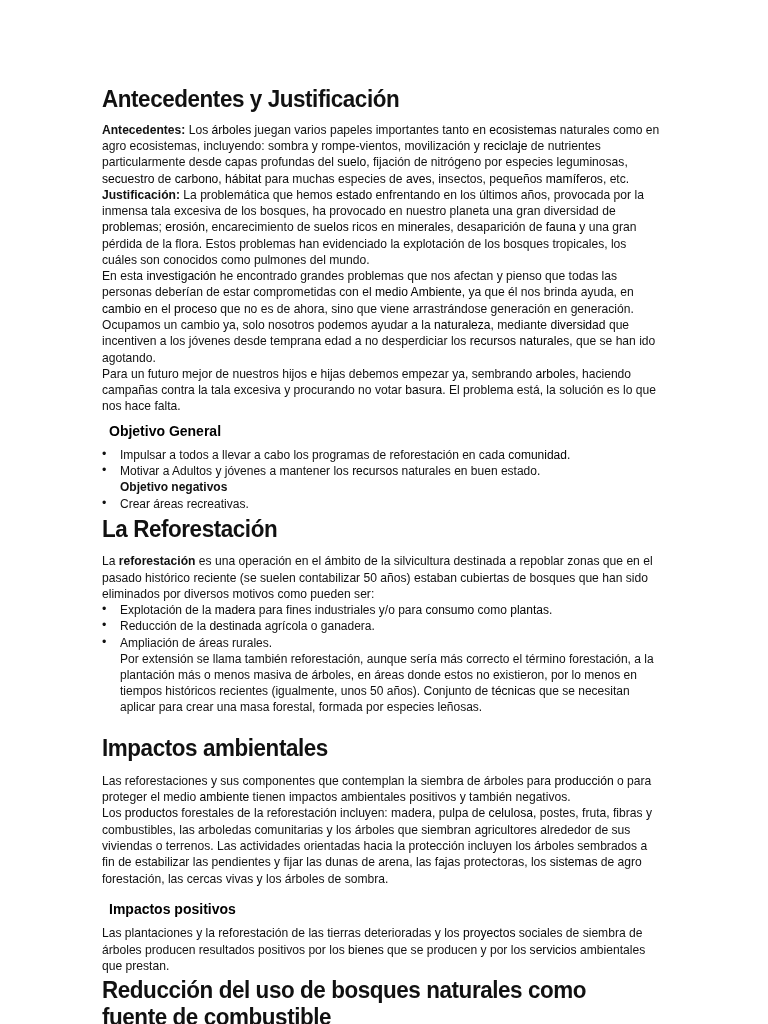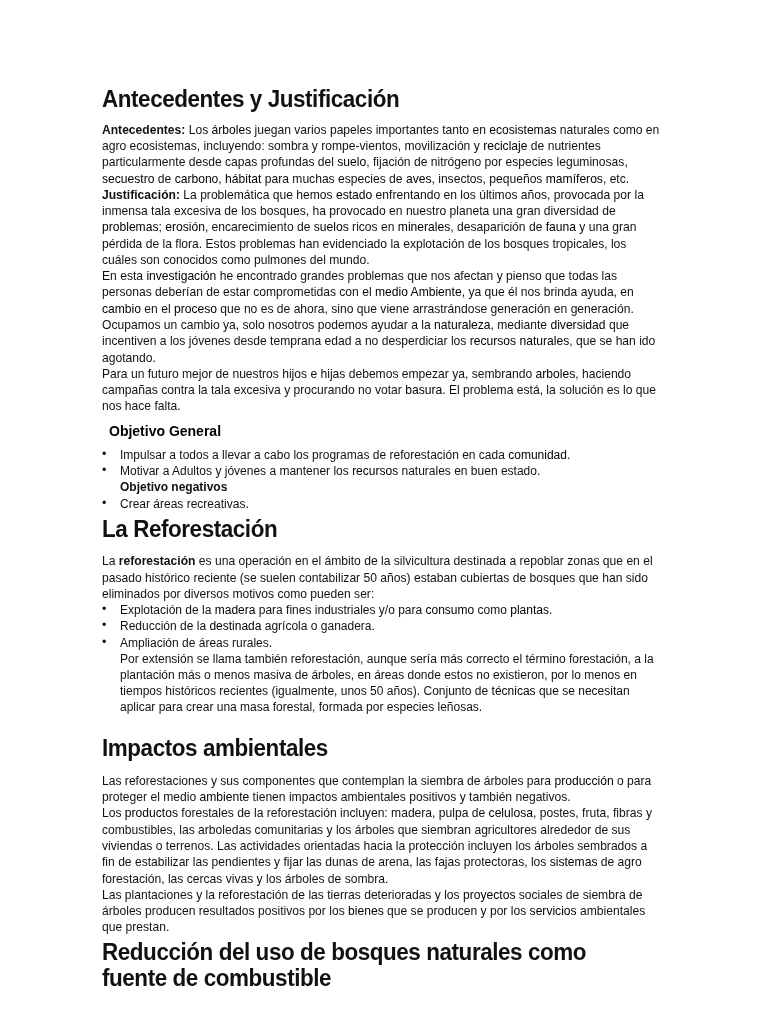--- a/index.html
+++ b/index.html
@@ -136,19 +136,20 @@
 
       <li class="plain-item"><span>Por extensión se llama también reforestación, aunque sería más correcto el término forestación, a la plantación más o menos masiva de árboles, en áreas donde estos no existieron, por lo menos en tiempos históricos recientes (igualmente, unos 50 años). Conjunto de </span><span class="lk">técnicas</span><span> que se necesitan aplicar para crear una masa forestal, formada por especies leñosas.</span></li>
     </ul>
 
     <h1 class="doc-h1 h1-impactos">Impactos ambientales</h1>
 
     <p class="doc-p"><span>Las reforestaciones y sus componentes que contemplan la siembra de árboles para </span><span class="lk">producción</span><span> o para proteger el medio </span><span class="lk">ambiente</span><span> tienen impactos ambientales positivos y también negativos.</span></p>
 
     <p class="doc-p"><span>Los </span><span class="lk">productos</span><span> forestales de la reforestación incluyen: madera, pulpa de </span><span class="lk">celulosa</span><span>, postes, fruta, fibras y combustibles, las arboledas comunitarias y los árboles que siembran agricultores alrededor de sus viviendas o terrenos. Las actividades orientadas hacia la protección incluyen los árboles sembrados a fin de estabilizar las pendientes y fijar las dunas de arena, las fajas protectoras, los </span><span class="lk">sistemas</span><span> de agro forestación, las cercas vivas y los árboles de sombra.</span></p>
 
+    <h4 class="doc-h4" style="margin-top:13px;">Impactos positivos</h4>
 
     <p class="doc-p"><span>Las plantaciones y la reforestación de las tierras deterioradas y los </span><span class="lk">proyectos</span><span> sociales de siembra de árboles producen resultados positivos por los </span><span class="lk">bienes</span><span> que se producen y por los </span><span class="lk">servicios</span><span> ambientales que prestan.</span></p>
 
     <h1 class="doc-h1 h1-reduccion">Reducción del uso de bosques naturales como fuente de combustible</h1>
 
   </div>
 </div>
 
 </body></html>

